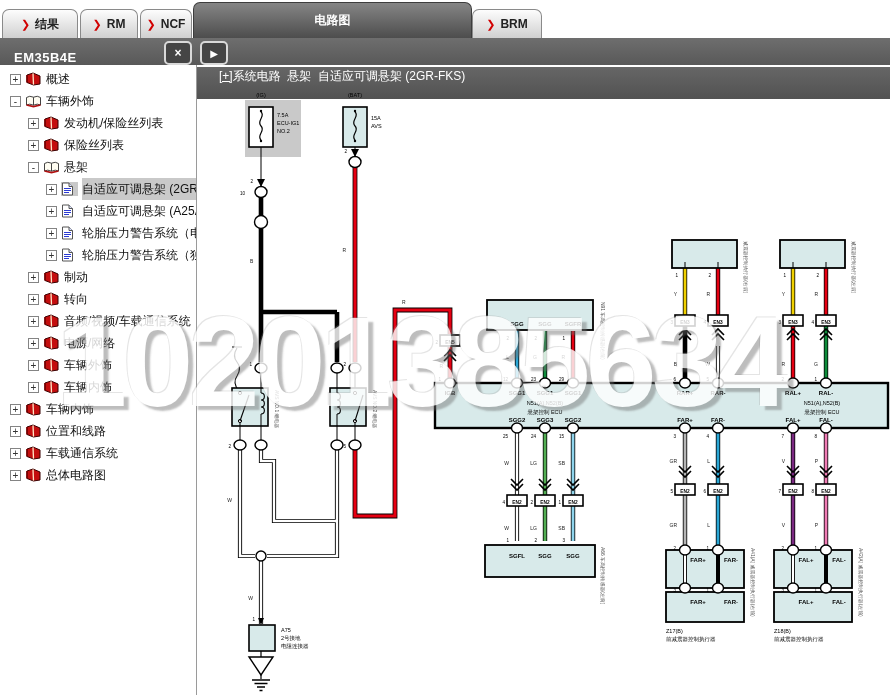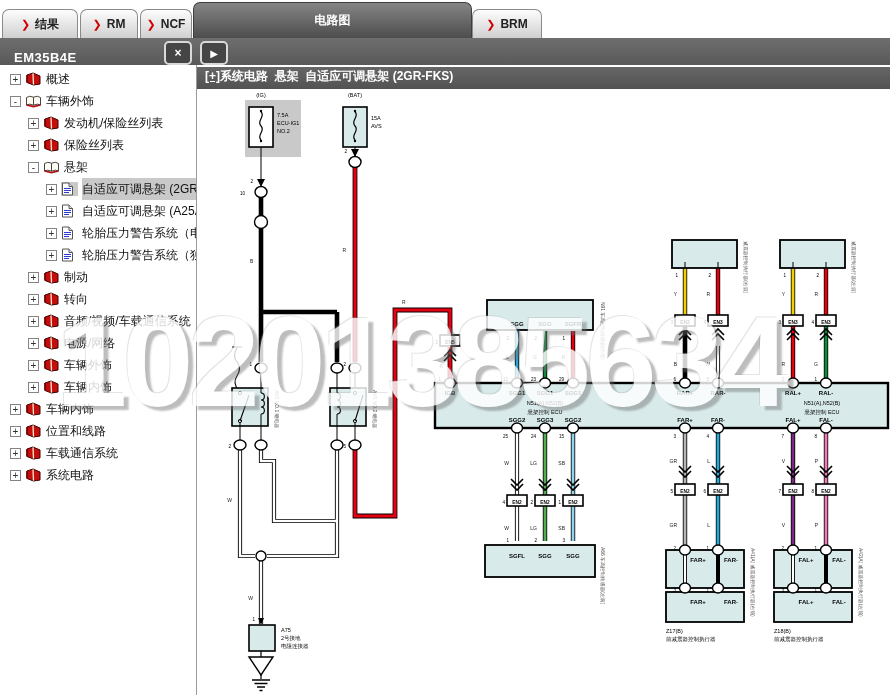--- a/index.html
+++ b/index.html
@@ -26,22 +26,22 @@
   #sidebar{position:absolute;left:0;top:65px;width:196px;height:630px;background:#fff;
            border-right:1px solid #9a9a9a;overflow:hidden;}
   .trow{height:22px;line-height:22px;display:flex;align-items:center;white-space:nowrap;cursor:pointer;}
   .tgl{display:inline-block;width:11px;height:11px;line-height:9px;text-align:center;border:1px solid #848484;
        background:#fff;font-size:10px;color:#333;margin-right:4px;flex:none;box-sizing:border-box;}
   .ticon{display:inline-flex;width:17px;height:14px;margin-right:4px;flex:none;}
   .tlabel{font-size:12px;color:#111;}
   .sel .tlabel,.sel .ticon{background:#c9c9c9;}
   
   #main{position:absolute;left:197px;top:65px;width:693px;height:630px;background:#fff;}
-  #dheader{position:absolute;left:0;top:2px;width:693px;height:22px;background:linear-gradient(#666,#525252);
-           color:#fff;font-weight:bold;font-size:12px;line-height:19px;padding-left:8px;box-sizing:border-box;
+  #dheader{position:absolute;left:0;top:2px;width:693px;height:32px;background:linear-gradient(#666,#525252);
+           color:#fff;font-weight:normal;font-size:12px;line-height:19px;padding-left:22px;box-sizing:border-box;
            white-space:pre;}
   #dheader .u{text-decoration:underline;}
   #dsvg{position:absolute;left:0;top:21px;}
   
   .wm{position:absolute;color:#fff;font-weight:bold;pointer-events:none;z-index:40;line-height:1;
       text-shadow:5px 4px 2px rgba(110,110,110,.55),-1px -1px 0 rgba(160,160,160,.35);}
   #wm1{left:206px;top:212px;font-size:92px;opacity:.88;}
   #wm2{left:56px;top:298px;font-size:128px;letter-spacing:-5px;opacity:.82;}
   text{font-family:"Liberation Sans","DejaVu Sans",sans-serif;fill:#000;}
   .pin{font-size:6px;font-weight:bold;}
@@ -285,21 +285,21 @@
       </div>
       <div class="trow" style="padding-left: 10px;">
         <span class="tgl">+</span>
         <span class="ticon">
           <svg viewBox="0 0 17 14" width="17" height="14">
             <path d="M2 3 L8 1 L15 4 L15 12 L8.5 13 L2 10.5 Z" fill="#c40e0e" stroke="#3a0000" stroke-width="1"></path>
             <path d="M8 1.4 L8.5 12.6" stroke="#ffe9c9" stroke-width="1.3" fill="none"></path>
             <path d="M2 3 L2 10.5" stroke="#7a0000" stroke-width="1.6" fill="none"></path>
           </svg>
         </span>
-        <span class="tlabel">系统电路</span>
+        <span class="tlabel">总体电路图</span>
       </div>
     </div>
 
   <div id="main">
     <div id="dheader"><span class="u">[+]</span><span>系统电路  悬架  自适应可调悬架 (2GR-FKS)</span></div>
 
     <svg id="dsvg" width="693" height="609" viewBox="197 86 693 609">
 
       <g>
         <rect x="245" y="100" width="56" height="57" fill="#c9c9c9"></rect>

